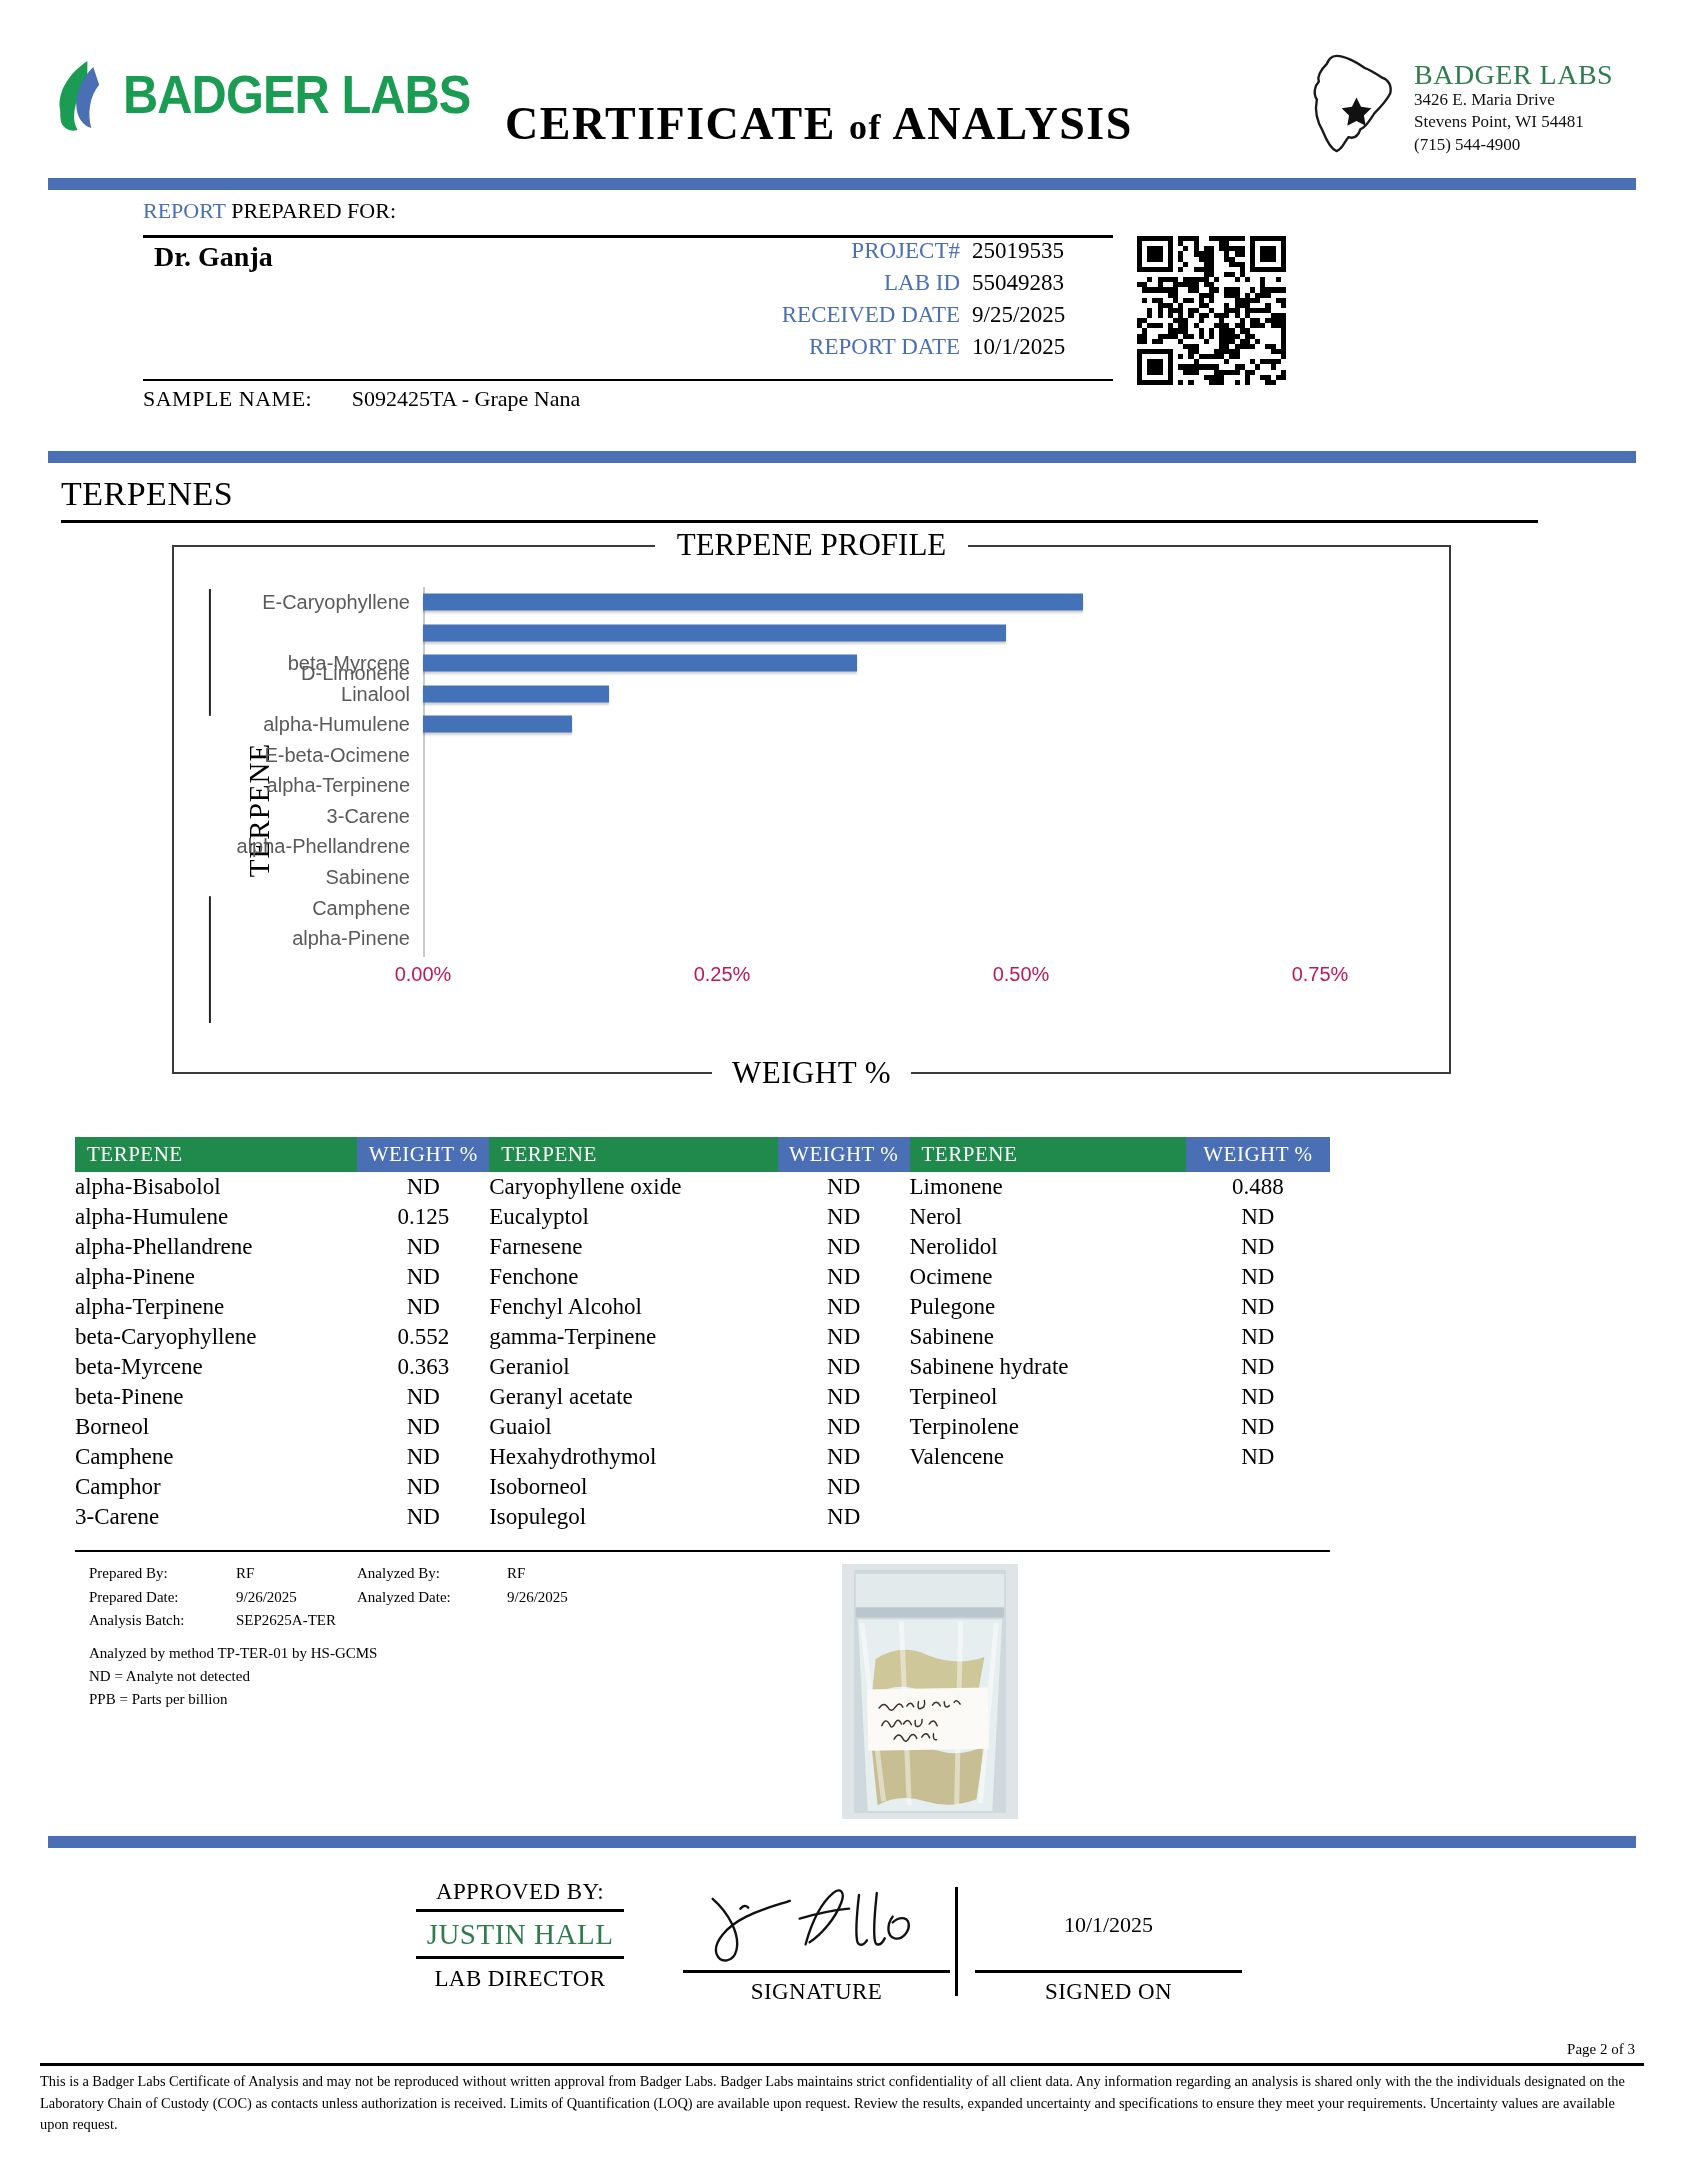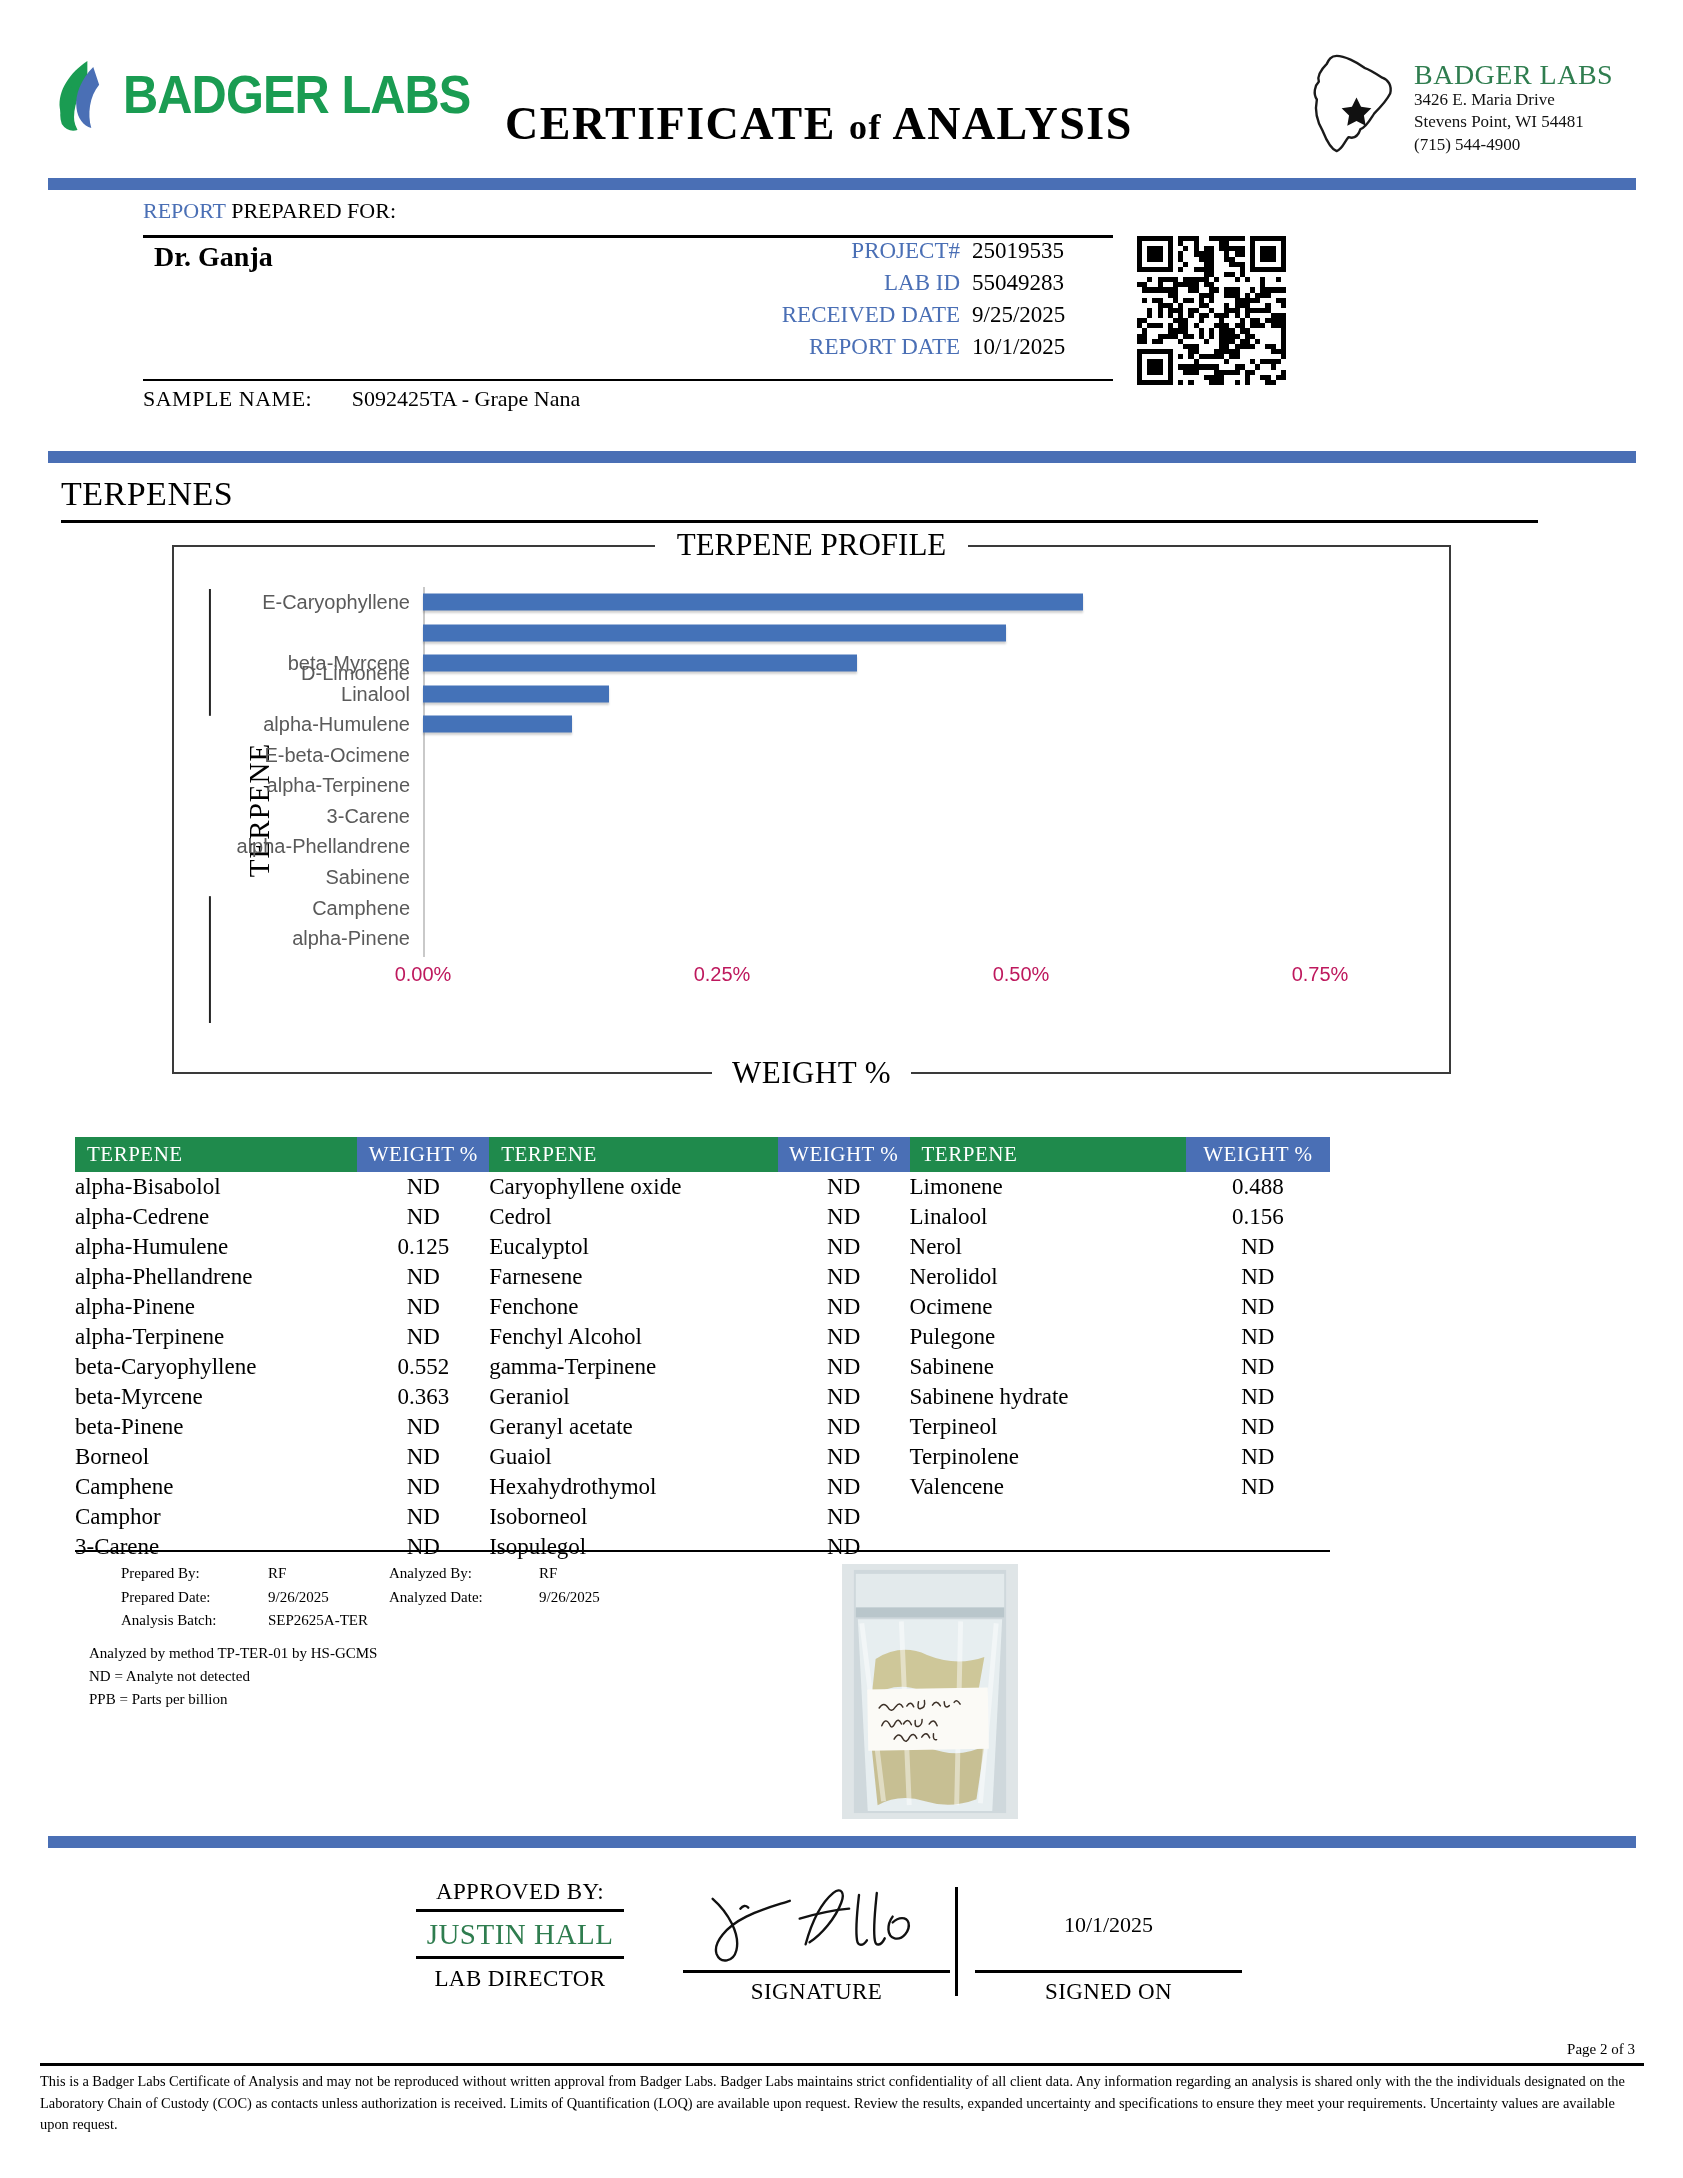--- a/index.html
+++ b/index.html
@@ -85,21 +85,21 @@
   .th-name { background:#1f8a4c; text-align:left; padding-left:12px; }
   .th-val  { background:#4a6fb5; text-align:center; }
   .tbl td { font-size:23px; height:30px; padding:0; }
   .td-name { text-align:left; padding-left:12px; }
   .td-val  { text-align:center; }
   .tbl-rule { position:absolute; left:75px; top:1550px; width:1255px; height:2px; background:#000; }
 
   
   .notes { position:absolute; left:89px; top:1562px; font-size:15px; line-height:1.58; }
   .nrow { display:flex; }
-  .nk { width:147px;margin-left:32px; }
+  .nk { width:147px; }
   .nv { width:121px; }
   .nk2 { width:150px; }
   .note-free { margin-top:9px; line-height:1.5; }
 
   
   .photo { position:absolute; left:842px; top:1564px; width:176px; height:255px; overflow:hidden;
            background:#e9edef; }
 
   
   .appr { position:absolute; left:0; top:1861px; width:1431px; height:149px; }
@@ -697,28 +697,20 @@
       <tbody id="tbody">
           <tr>
             <td class="td-name">alpha-Bisabolol</td>
             <td class="td-val">ND</td>
             <td class="td-name">Caryophyllene oxide</td>
             <td class="td-val">ND</td>
             <td class="td-name">Limonene</td>
             <td class="td-val">0.488</td>
           </tr>
           <tr>
-            <td class="td-name">alpha-Cedrene</td>
-            <td class="td-val">ND</td>
-            <td class="td-name">Cedrol</td>
-            <td class="td-val">ND</td>
-            <td class="td-name">Linalool</td>
-            <td class="td-val">0.156</td>
-          </tr>
-          <tr>
             <td class="td-name">alpha-Humulene</td>
             <td class="td-val">0.125</td>
             <td class="td-name">Eucalyptol</td>
             <td class="td-val">ND</td>
             <td class="td-name">Nerol</td>
             <td class="td-val">ND</td>
           </tr>
           <tr>
             <td class="td-name">alpha-Phellandrene</td>
             <td class="td-val">ND</td>

